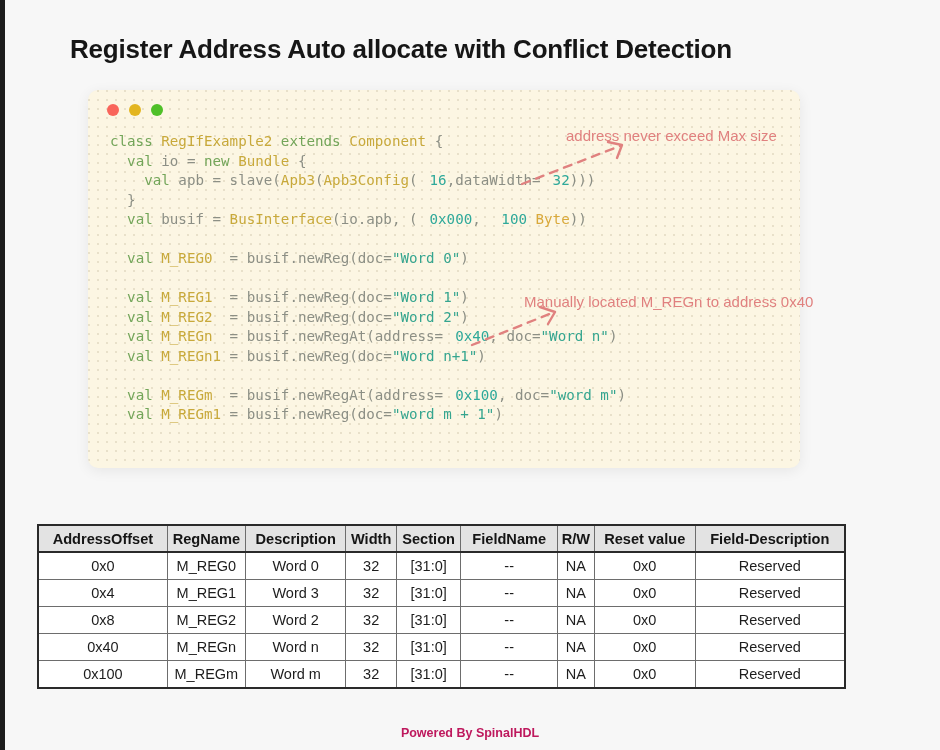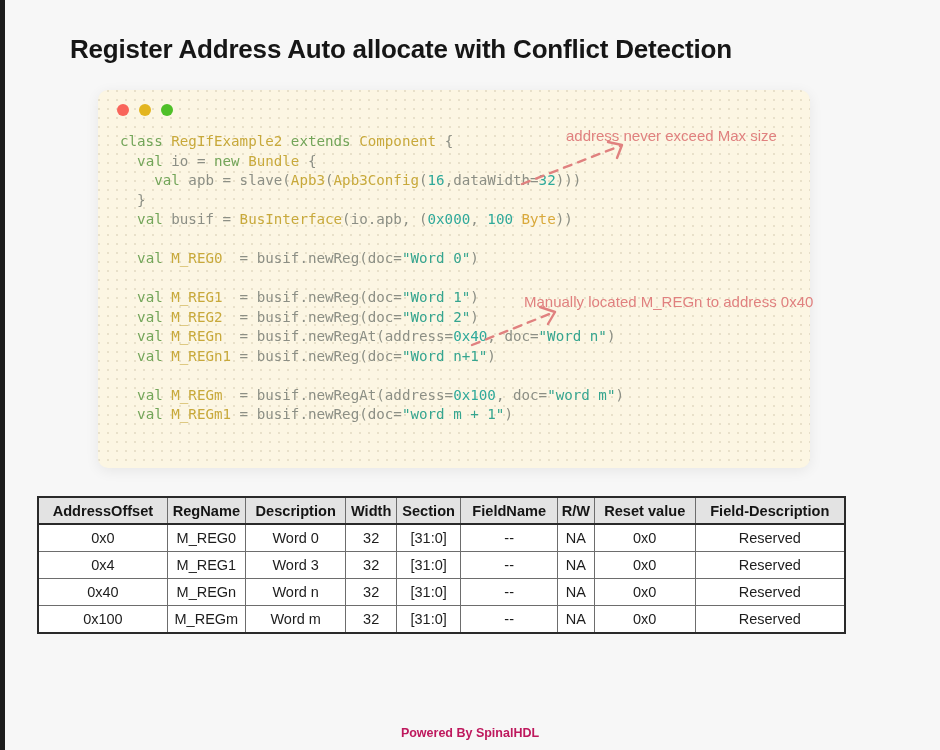--- a/index.html
+++ b/index.html
@@ -37,21 +37,21 @@
     font-weight: bold;
     color: #161616;
     letter-spacing: -0.2px;
     white-space: nowrap;
     font-family: "Liberation Sans", sans-serif;
   }
 
   
   .code-panel {
     position: absolute;
-    left: 98px;
+    left: 88px;
     top: 90px;
     width: 712px;
     height: 378px;
     background: #fcf6e3;
     background-image:
       radial-gradient(circle at 1px 1px, rgba(200,190,160,0.38) 1px, transparent 1.2px);
     background-size: 9px 9px;
     border-radius: 10px;
     box-shadow: 0 3px 14px rgba(0,0,0,0.07);
     overflow: hidden;
@@ -79,21 +79,21 @@
     font-size: 14.2px;
     line-height: 19.5px;
     white-space: pre;
     color: #8a8f85;
   }
   .code .ln { display: block; height: 19.5px; }
   
   .kw   { color: #73a559; }          
   .id   { color: #c8a93b; }          
   .pl   { color: #8c8f85; }          
-  .num  { color: #2fa99a; }          
+  .num  { color: #2fa99a; margin-left: 12px; }          
   .str  { color: #35a58f; }          
   .unit { color: #d9a93b; }          
 
   
   .anno {
     position: absolute;
     color: #e0817f;
     font-size: 15px;
     font-family: "Liberation Sans", sans-serif;
     white-space: nowrap;
@@ -101,21 +101,21 @@
   .anno-1 { left: 566px; top: 127px; }
   .anno-2 { left: 524px; top: 293px; }
   .arrow-svg { position: absolute; overflow: visible; }
   .arrow-1 { left: 520px; top: 140px; }
   .arrow-2 { left: 470px; top: 303px; }
 
   
   .reg-table-wrap {
     position: absolute;
     left: 37px;
-    top: 496px;
+    top: 524px;
     width: 809px;
   }
   table.reg {
     border-collapse: collapse;
     width: 809px;
     table-layout: fixed;
     border: 2.5px solid #2a2a2a;
     background: #ffffff;
   }
   table.reg th, table.reg td {
@@ -242,20 +242,31 @@
           <td class="regname">M_REG1</td>
           <td>Word 3</td>
           <td>32</td>
           <td class="dim">[31:0]</td>
           <td class="dim">--</td>
           <td class="dim">NA</td>
           <td class="dim">0x0</td>
           <td class="dim">Reserved</td>
         </tr>
         <tr>
+          <td>0x8</td>
+          <td class="regname">M_REG2</td>
+          <td>Word 2</td>
+          <td>32</td>
+          <td class="dim">[31:0]</td>
+          <td class="dim">--</td>
+          <td class="dim">NA</td>
+          <td class="dim">0x0</td>
+          <td class="dim">Reserved</td>
+        </tr>
+        <tr>
           <td>0x40</td>
           <td class="regname">M_REGn</td>
           <td>Word n</td>
           <td>32</td>
           <td class="dim">[31:0]</td>
           <td class="dim">--</td>
           <td class="dim">NA</td>
           <td class="dim">0x0</td>
           <td class="dim">Reserved</td>
         </tr>

